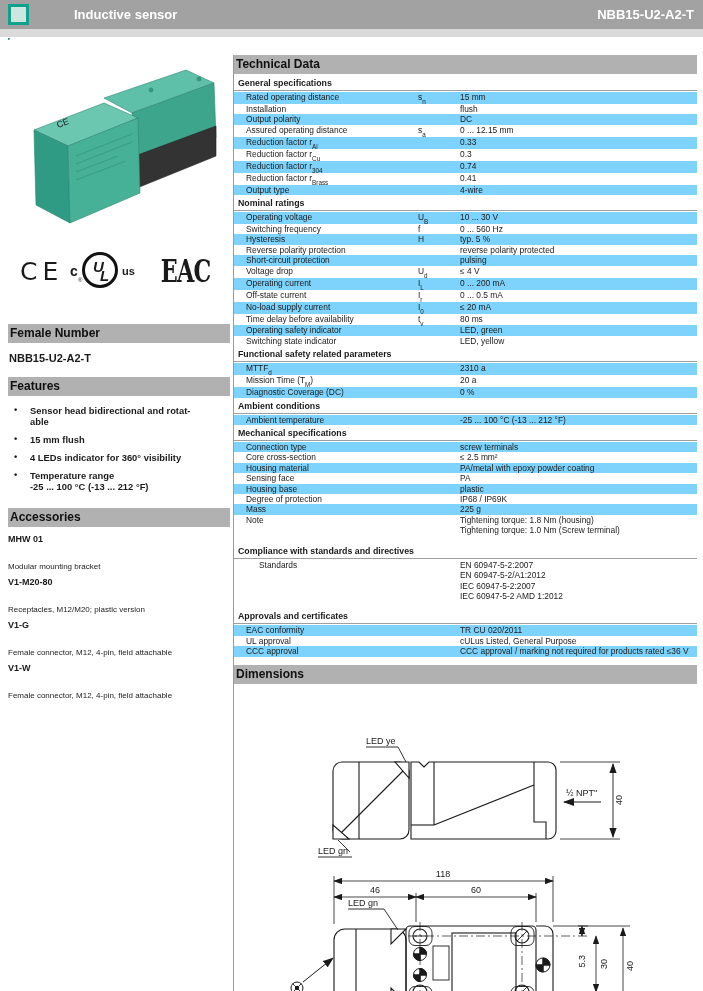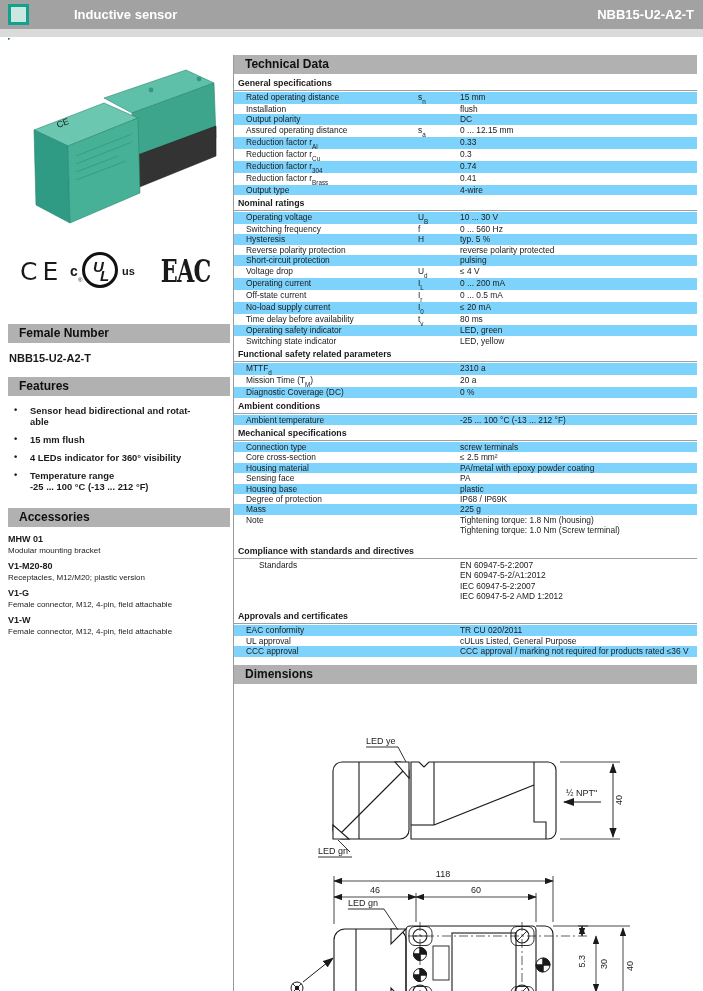--- a/index.html
+++ b/index.html
@@ -9,21 +9,21 @@
     font-family:"Liberation Sans","DejaVu Sans",sans-serif; color:#1a1a1a;
     -webkit-font-smoothing:antialiased;
   }
   
   .hdr { position:absolute; left:0; top:0; width:703px; height:29px; background:#a2a2a2; }
   .hdr .brand { position:absolute; left:8px; top:4px; width:21px; height:21px; background:#cbe7e0; border:3px solid #11a18c; }
   .hdr .title { position:absolute; left:38px; top:7px; font-size:13px; font-weight:bold; color:#fff;padding-left:36px; }
   .hdr .model { position:absolute; right:9px; top:7px; font-size:13px; font-weight:bold; color:#fff; }
   .hdr-strip { position:absolute; left:0; top:29px; width:703px; height:8px; background:#dadada; }
   
-  .bar { height:19px; line-height:19px; background:#b1b1b1; font-size:12px; font-weight:bold; padding-left:11px; color:#101010; }
+  .bar { height:19px; line-height:19px; background:#b1b1b1; font-size:12px; font-weight:bold; padding-left:2px; color:#101010; }
   
   .leftcol { position:absolute; left:8px; top:38px; width:222px; }
   .photo { width:222px; height:205px; }
   .logos { display:flex; align-items:center; justify-content:space-between; height:44px; padding:0 10px 0 12px; margin-top:2px; }
   .ce { font-size:25px; font-weight:400; letter-spacing:5px; font-family:"DejaVu Sans",sans-serif; }
   .ullogo { position:relative; width:74px; height:40px; }
   .ullogo .c  { position:absolute; left:0;  top:12px; font-size:14px; font-weight:bold; }
   .ullogo .r  { position:absolute; left:8px; top:26px; font-size:6px; }
   .ullogo .circ { position:absolute; left:12px; top:1px; width:36px; height:36px; border:3px solid #111; border-radius:50%; }
   .ullogo .u { position:absolute; left:8px;  top:3px;  font-size:15px; font-weight:bold; font-style:italic; }
@@ -33,21 +33,21 @@
   .model-val { margin:9px 0 0 1px; font-size:11px; font-weight:bold; }
   .leftcol .bar.mn { margin-top:31px; }
   .leftcol .bar.ft { margin-top:13px; }
   .leftcol .bar.ac { margin-top:16px; }
   .features { list-style:none; margin:9px 0 0 0; }
   .features li { position:relative; padding-left:22px; margin-bottom:7px; font-size:9.4px; line-height:11px; font-weight:bold; }
   .features li .dot { position:absolute; left:6px; top:-1px; }
   .features li .txt { white-space:pre-line; }
   .acc { margin-top:7px; }
   .acc .code { font-size:9px; font-weight:bold; margin-top:6px; }
-  .acc .desc { font-size:8px; margin-top:2px; color:#222; }
+  .acc .desc { font-size:8px; margin-top:18px; color:#222; }
   
   .rightcol { position:absolute; left:233px; top:55px; width:464px; border-left:1px solid #9a9a9a; }
   .rightcol .bar { margin-left:0; }
   .tech { margin-top:3px; }
   .sec { margin-top:2px; }
   .sec.gap { margin-top:9px; }
   .sec-title { font-size:8.8px; font-weight:bold; line-height:11px; padding:1px 0 1px 4px; border-bottom:1px solid #9f9f9f; margin-bottom:1px; }
   .row { display:flex; align-items:flex-start; min-height:10.4px; font-size:8.4px; line-height:10.4px; }
   .row.shade { background:#7dd3fc; }
   .row .label { width:184px; padding-left:12px; }

